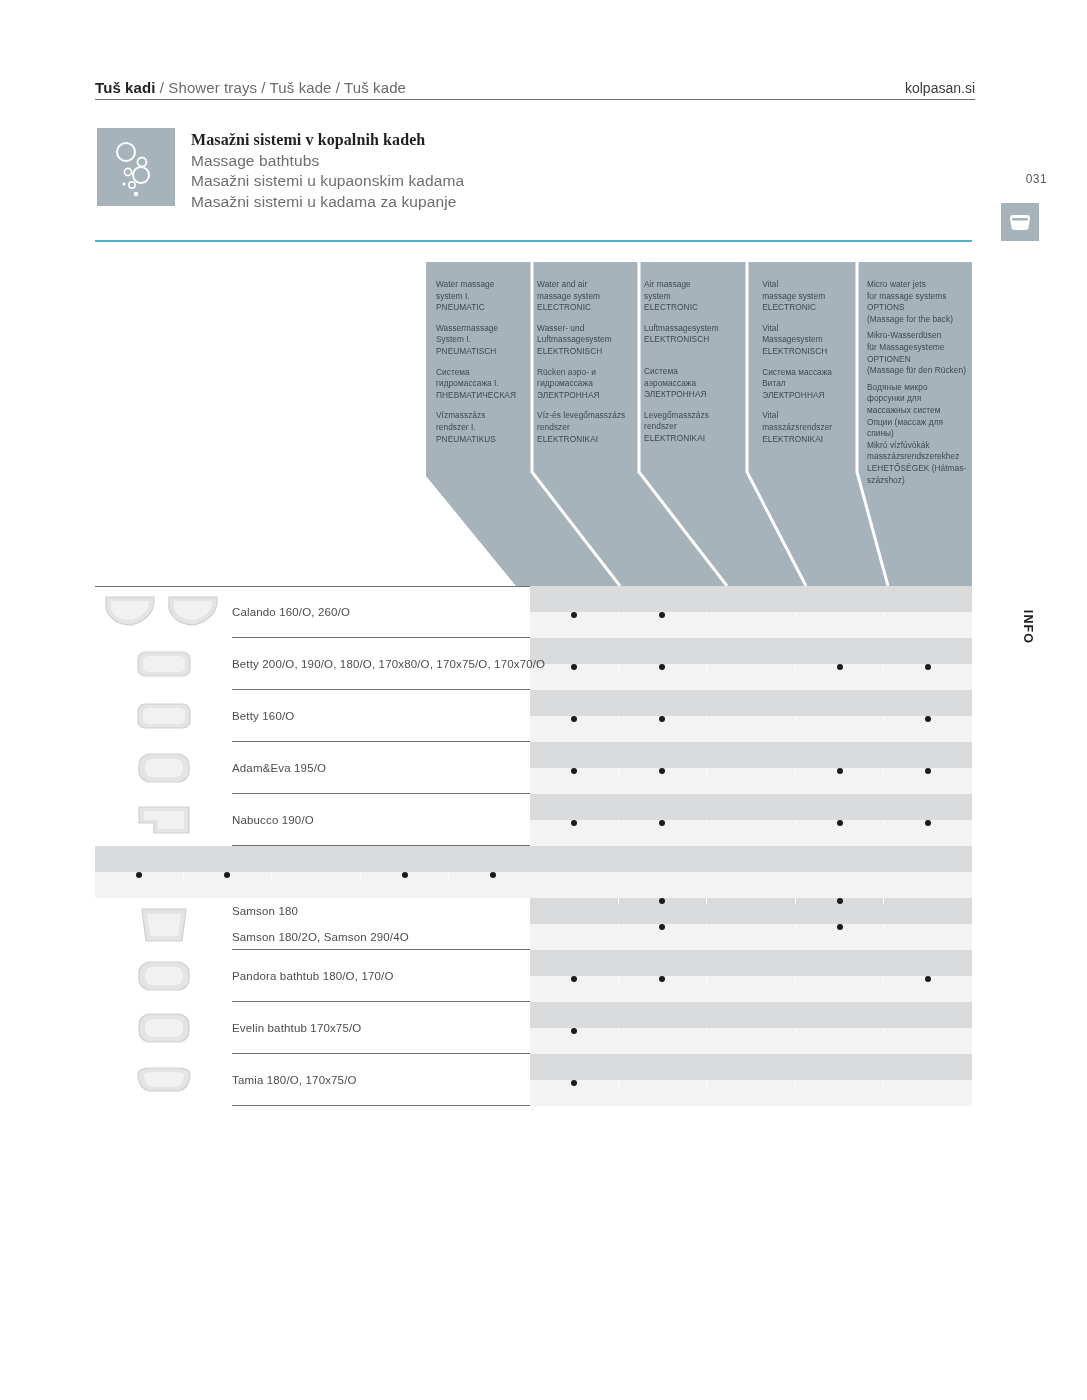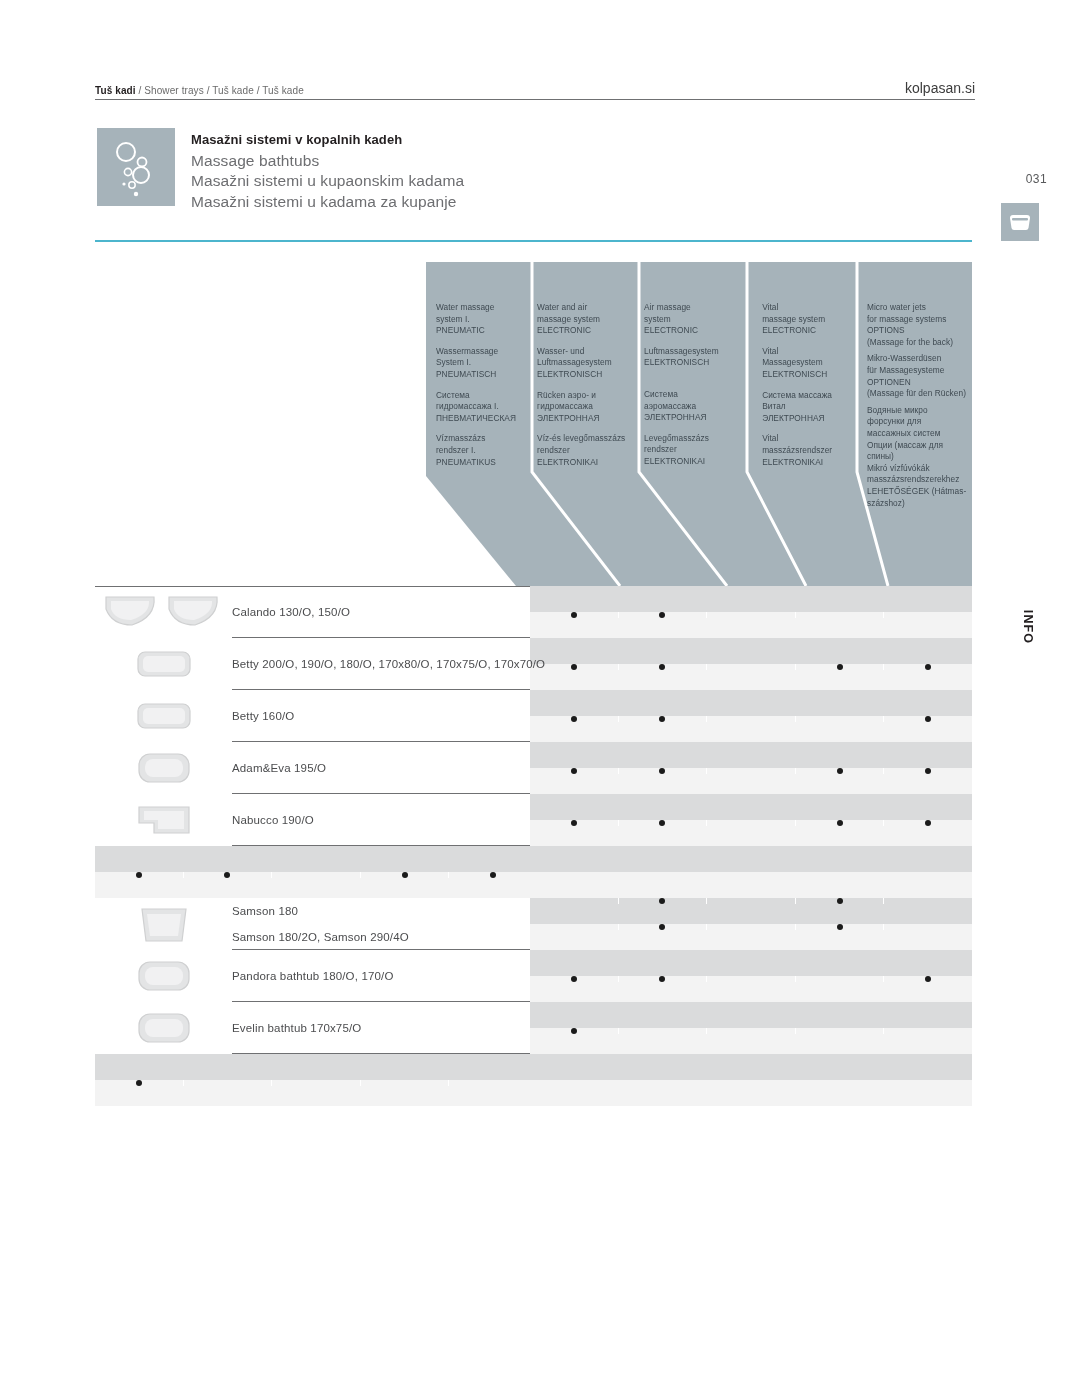--- a/index.html
+++ b/index.html
@@ -12,34 +12,34 @@
   }
   .page { position: relative; width: 1087px; height: 1400px; }
 
   
   .breadcrumb-bar {
     position: absolute; left: 95px; top: 78px; width: 880px; height: 22px;
     display: flex; align-items: flex-end; justify-content: space-between;
     border-bottom: 1px solid #6f7072;
     padding-bottom: 3px;
   }
-  .crumbs { font-size: 10px; letter-spacing: .1px; color: #3c3c3c; white-space: nowrap; }
+  .crumbs { font-size: 15px; letter-spacing: .1px; color: #3c3c3c; white-space: nowrap; }
   .crumbs .bold { font-weight: bold; color: #231f20; }
   .crumbs .sep { color: #6b6b6b; }
   .site { font-size: 14px; color: #3c3c3c; }
 
   
   .title-icon {
     position: absolute; left: 97px; top: 128px; width: 78px; height: 78px;
     background: #a6b3ba;
   }
   .title-icon svg { display: block; }
   .title-text { position: absolute; left: 191px; top: 130px; width: 620px; }
   .title-text .l1 {
-    font-size: 13px; font-weight: bold; color: #231f20; line-height: 20.5px; letter-spacing: .1px;
+    font-size: 16px; font-weight: bold; color: #231f20; line-height: 20.5px; letter-spacing: .1px; font-family: Liberation Serif, serif;
   }
   .title-text .l {
     font-size: 15.5px; color: #6d6e71; line-height: 20.5px; letter-spacing: .1px;
   }
 
   .page-no {
     position: absolute; right: 40px; top: 172px;
     font-size: 12px; color: #58595b; letter-spacing: .4px;
   }
   .side-icon {
@@ -60,21 +60,21 @@
   
   .fan {
     position: absolute; left: 426px; top: 262px; width: 546px; height: 324px;
   }
   .fan svg { position: absolute; left: 0; top: 0; }
   .fan-cols {
     position: absolute; left: 0; top: 0; width: 546px; height: 210px;
     display: flex;
   }
   .fan-col {
-    position: relative; height: 200px; padding: 4px 10px 0 10px; margin-top: 36px;
+    position: relative; height: 200px; padding: 17px 10px 0 10px;
   }
   .fan-col .grp { margin-bottom: 9px; }
   .fan-col .ln {
     font-size: 8.3px; line-height: 11.6px; color: #3f4a52; letter-spacing: .05px;
     white-space: nowrap;
   }
 
   
   .tbl {
     position: absolute; left: 95px; top: 586px; width: 877px;
@@ -287,21 +287,21 @@
           <div class="thumb-cell" style="height:52px">
             <svg class="thumb" width="60" height="42" viewBox="0 0 60 42">
               <path d="M4 6 L52 6 Q54 26 30 34 Q10 34 4 18 Z" fill="#e3e4e5" stroke="#cfd0d1" stroke-width="1.2"></path>
               <path d="M9 10 L47 10 Q48 23 29 29 Q13 29 9 18 Z" fill="#f1f1f2"></path>
             </svg>
             <svg class="thumb" width="60" height="42" viewBox="0 0 60 42">
               <path d="M4 6 L52 6 Q54 26 30 34 Q10 34 4 18 Z" fill="#e3e4e5" stroke="#cfd0d1" stroke-width="1.2"></path>
               <path d="M9 10 L47 10 Q48 23 29 29 Q13 29 9 18 Z" fill="#f1f1f2"></path>
             </svg>
           </div>
-          <div class="pname">Calando 130/O, 150/O</div>
+          <div class="pname">Calando 160/O, 260/O</div>
           <div class="underline"></div>
         </div>
         <div style="flex:1 1 auto;display:flex;flex-direction:column">
           <div class="band-dark" style="height:26px">
             <div class="cells" style="width: 442px; flex: 0 0 442px;">
               <div class="cell"></div>
               <div class="cell"></div>
               <div class="cell"></div>
               <div class="cell"></div>
               <div class="cell"></div>
@@ -619,20 +619,30 @@
               </div>
               <div class="cell"></div>
               <div class="cell"></div>
               <div class="cell"></div>
               <div class="cell"></div>
             </div>
           </div>
         </div>
       </div>
       <div class="row" style="height:52px">
+        <div class="rlabel">
+          <div class="thumb-cell" style="height:52px">
+            <svg class="thumb" width="60" height="42" viewBox="0 0 60 42">
+              <path d="M4 14 Q6 9 16 9 L44 9 Q54 9 56 14 Q56 30 44 32 L16 32 Q4 30 4 14 Z" fill="#e3e4e5" stroke="#cfd0d1" stroke-width="1.2"></path>
+              <path d="M10 15 Q12 13 18 13 L42 13 Q49 13 50 15 Q50 27 42 28 L18 28 Q10 27 10 15 Z" fill="#f1f1f2"></path>
+            </svg>
+          </div>
+          <div class="pname">Tamia 180/O, 170x75/O</div>
+          <div class="underline"></div>
+        </div>
         <div style="flex:1 1 auto;display:flex;flex-direction:column">
           <div class="band-dark" style="height:26px">
             <div class="cells" style="width: 442px; flex: 0 0 442px;">
               <div class="cell"></div>
               <div class="cell"></div>
               <div class="cell"></div>
               <div class="cell"></div>
               <div class="cell"></div>
             </div>
           </div>

